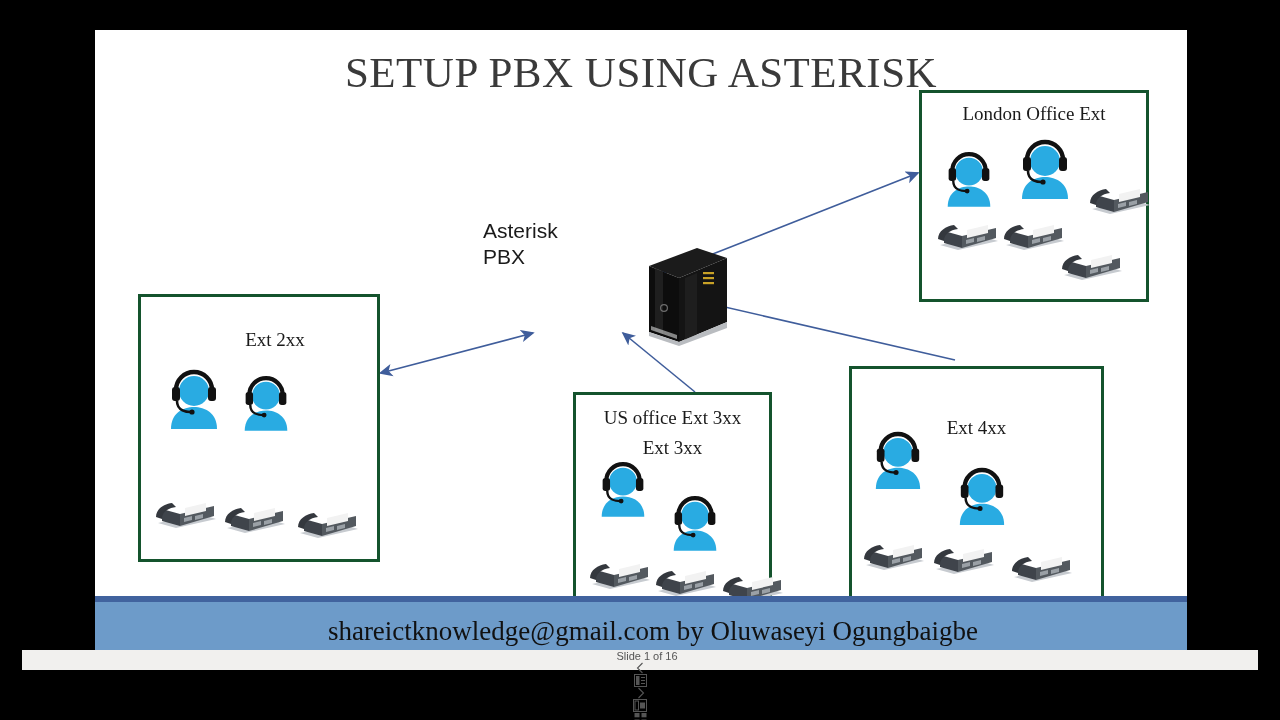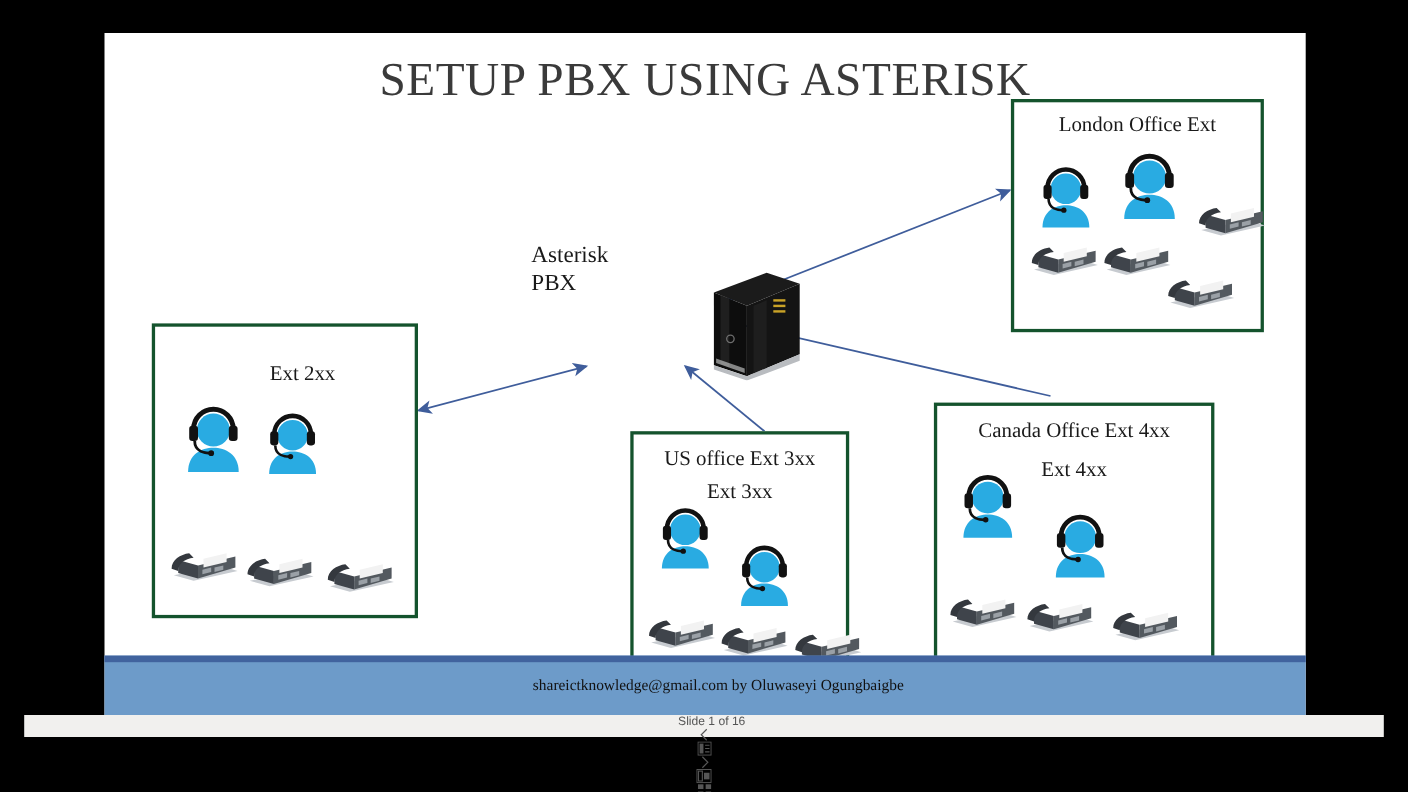--- a/index.html
+++ b/index.html
@@ -59,38 +59,38 @@
 
   
   .phone { position: absolute; }
   .phone svg { display: block; }
 
   
   #server { position: absolute; left: 548px; top: 216px; width: 86px; height: 100px; }
   .server-label {
     position: absolute;
     font-size: 21px; color: #1a1a1a; line-height: 1.25;
-    font-family: Liberation Serif, serif;
+    font-family: Liberation Sans, sans-serif;
   }
   #server-label-left { left: 388px; top: 188px; text-align: left; }
   #server-label-bottom { left: 460px; top: 308px; width: 210px; text-align: center; }
 
   
   #arrows { position: absolute; left: 0; top: 0; width: 1092px; height: 622px; pointer-events: none; }
 
   
   #footer-banner {
     position: absolute;
     left: 0; bottom: 0; width: 1092px; height: 56px;
     background: #6d9bc9;
     border-top: 6px solid #41639e;
   }
   #footer-text {
     position: absolute; left: 0; top: 14px; width: 1092px;
-    text-align: center; font-size: 14px; color: #111;
+    text-align: center; font-size: 27px; color: #111;
     font-family: "Liberation Serif", serif;
     padding-left: 24px;
   }
 
   
   #status-bar {
     position: absolute;
     left: 22px; top: 650px;
     width: 1236px; height: 20px;
     background: #f1f0ee;
@@ -357,21 +357,20 @@
           <polygon points="26,25 60,17 60,27 26,37" fill="#53595f"></polygon>
           <polygon points="31,19 52,14 52,22 31,27" fill="#f2f2f2"></polygon>
           <polygon points="30,29 38,27 38,31 30,33" fill="#9aa0a6"></polygon>
           <polygon points="41,27 49,25 49,29 41,31" fill="#9aa0a6"></polygon>
           <path d="M2,28 C2,20 10,15 18,14 L22,18 C14,19 8,23 8,30 Z" fill="#34383e"></path>
         </svg>
       </div>
     </div>
 
     <div class="office-box" style="left:754px; top:336px; width:255px; height:238px;">
-      <div class="box-title" style="top:12px;">Canada Office Ext 4xx</div>
       <div class="box-sub" style="top:48px;">Ext 4xx</div>
 
       <div class="agent" style="left:20px; top:62px;">
         <svg width="52" height="60" viewBox="0 0 54 62">
           <circle cx="27" cy="22" r="15" fill="#29abe2"></circle>
           <path d="M4 60 C4 44 16 38 27 38 C38 38 50 44 50 60 Z" fill="#29abe2"></path>
           <path d="M9 21 A18 18 0 0 1 45 21" stroke="#111" stroke-width="4.5" fill="none"></path>
           <rect x="5" y="18" width="8" height="14" rx="3" fill="#111"></rect>
           <rect x="41" y="18" width="8" height="14" rx="3" fill="#111"></rect>
           <path d="M10 32 C10 42 20 43 24 43" stroke="#111" stroke-width="2.6" fill="none"></path>

